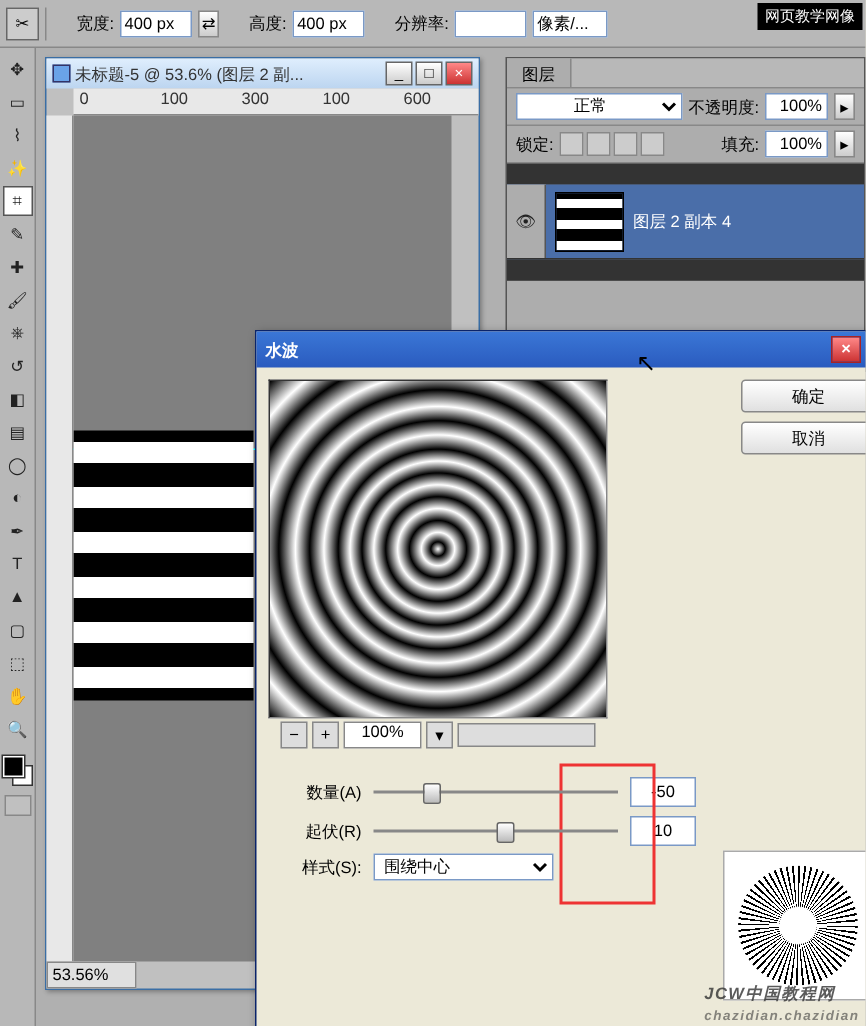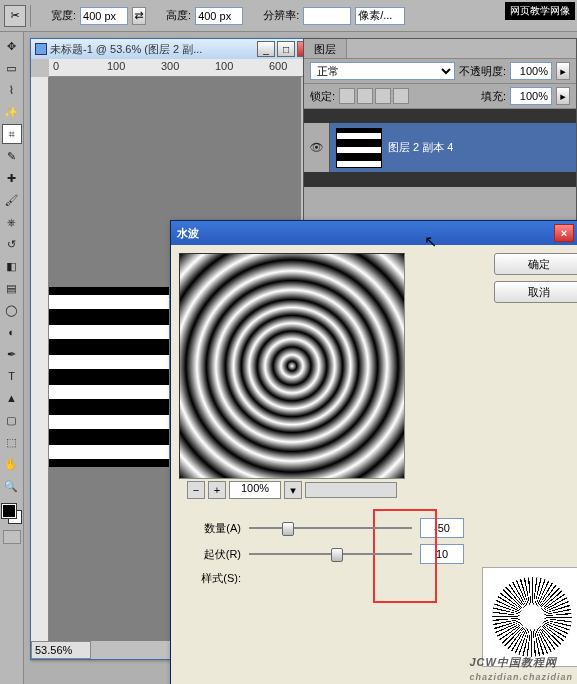--- a/index.html
+++ b/index.html
@@ -32,26 +32,26 @@
 .doc-title .btn.close { background: linear-gradient(#f88,#c33); color:#fff; }
 .ruler-h { height:18px; background:#e8e8e8; border-bottom:1px solid #888; margin-left:18px; position:relative; font-size:8px; color:#333;}
 .ruler-h span { position:absolute; top:1px; }
 .ruler-v { width:18px; background:#e8e8e8; border-right:1px solid #888; position:absolute; left:0; top:38px; bottom:18px; }
 .guide { position:absolute; left:0; right:0; height:1px; background:#00ffff; top:222px; }
 .canvas-area { position:absolute; left:18px; top:38px; right:18px; bottom:18px; background:#808080; overflow:hidden; }
 .stripes { position:absolute; left:0; top:210px; width:120px; height:180px; background: repeating-linear-gradient(#000 0 8px,#fff 8px 22px,#000 22px 30px); }
 .zoom-status { position:absolute; left:0; bottom:0; height:18px; width:60px; background:#e0e0e0; border:1px solid #888; display:flex; align-items:center; padding:0 3px; }
 
 
-.layers-panel { position: absolute; right: 0; top: 6px; width: 274px; height: 210px; background:#adadad; border:1px solid #555; }
+.layers-panel { position: absolute; right: 0; top: 6px; width: 240px; height: 210px; background:#adadad; border:1px solid #555; }
 .panel-tabs { height:20px; background:#b8b8b8; display:flex; border-bottom:1px solid #888; }
 .panel-tabs .tab { padding: 3px 10px; background:#adadad; border-right:1px solid #888; }
 .panel-row { display:flex; align-items:center; gap:4px; padding:3px 6px; border-bottom:1px solid #888;}
 .sel { height:18px; border:1px solid #7a99c6; background:#fff; padding:0 2px; flex:1; }
-.small-sel { width:58px; }
+.small-sel { width:58px;text-align:center; }
 .pct { width:42px; height:18px; border:1px solid #7a99c6; background:#fff; text-align:right; padding-right:3px;}
 .lock-icons { display:flex; gap:2px; }
 .lock-icons div { width:16px; height:16px; border:1px solid #888; background:#ccc; }
 .layer-list { background:#888; }
 .layer-row { display:flex; align-items:center; height:50px; background:#4a6ea9; border-bottom:1px solid #333;}
 .layer-row.dark { background:#333; height:14px; }
 .eye { width:26px; height:100%; background:#adadad; border-right:1px solid #555; display:flex;align-items:center;justify-content:center; color:#222;}
 .thumb { width:46px; height:40px; margin:0 6px; border:1px solid #000; background: repeating-linear-gradient(#000 0 4px,#fff 4px 10px,#000 10px 14px); }
 .layer-name { color:#fff; }
 
@@ -133,21 +133,21 @@
         <div class="fg"></div>
       </div>
     <div class="qmask"></div>
   </div>
 
   <div class="workspace">
 
     <div class="doc-window">
       <div class="doc-title">
         <span style="width:12px;height:12px;background:#6aa3e8;border:1px solid #336;"></span>
-        <span>未标题-1 @ 53.6% (图层 2 副...</span>
+        <span>未标题-5 @ 53.6% (图层 2 副...</span>
         <div class="ctrl">
           <div class="btn">_</div>
           <div class="btn">□</div>
           <div class="btn close">×</div>
         </div>
       </div>
       <div class="ruler-h">
         <span style="left:4px">0</span>
         <span style="left:58px">100</span>
         <span style="left:112px">300</span>
@@ -232,20 +232,21 @@
           <label>起伏(R)</label>
           <div class="slider">
               <div class="track"></div>
               <div class="handle" style="left:50%"></div>
             </div>
           <input class="num-input" value="10" style="">
           <div style="width:110px"></div>
         </div>
         <div class="param-row" style="height:110px;align-items:flex-start">
           <label style="margin-top:4px">样式(S):</label>
+          <select class="sel" style="flex:0 0 120px;margin-top:2px"><option>围绕中心</option></select>
           <div style="flex:1"></div>
           <div class="style-preview"></div>
         </div>
       </div>
     </div>
 
     <div class="cursor">↖</div>
     <div class="watermark">
       <span>JCW中国教程网</span>
       <small>chazidian.chazidian</small>

